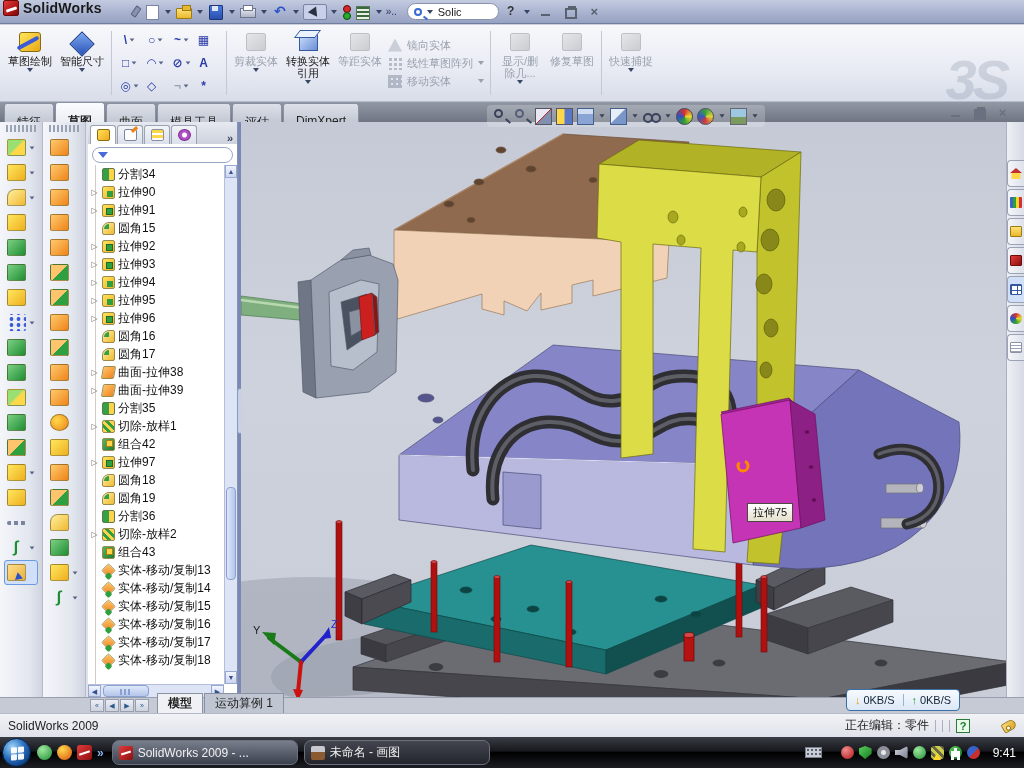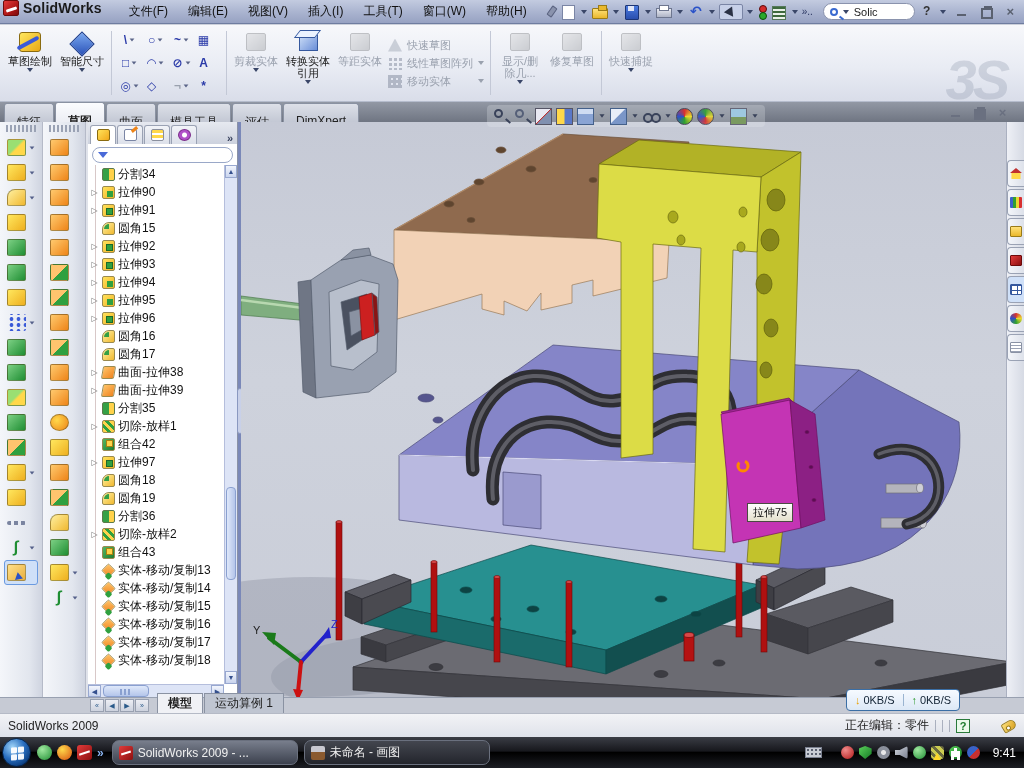--- a/index.html
+++ b/index.html
@@ -257,36 +257,20 @@
   .clock{color:#fff;font-size:12px;margin-left:8px;}
 </style>
 </head>
 <body>
 
 <div class="screen">
 
   <div class="titlebar">
     <span class="logo-cube"></span>
     <span class="app-name">SolidWorks</span>
-    <div class="menu">
-
-        <span class="menu-item">文件(F)</span>
-
-        <span class="menu-item">编辑(E)</span>
-
-        <span class="menu-item">视图(V)</span>
-
-        <span class="menu-item">插入(I)</span>
-
-        <span class="menu-item">工具(T)</span>
-
-        <span class="menu-item">窗口(W)</span>
-
-        <span class="menu-item">帮助(H)</span>
-      </div>
     <div class="tb-icons">
       <span class="ti ti-pin"></span>
       <span class="ti ti-new"></span>
         <span class="caret"></span>
       <span class="ti ti-open"></span>
         <span class="caret"></span>
       <span class="ti ti-save"></span>
         <span class="caret"></span>
       <span class="ti ti-print"></span>
         <span class="caret"></span>
@@ -406,21 +390,21 @@
     </div>
     <div class="rb dis">
       <span class="ric">
           <span class="ric-gray"></span>
         </span>
       <span class="rlabel">等距实体</span>
     </div>
     <div class="stack3">
       <div class="srow">
         <span class="sic sic-warn"></span>
-        <span>快速草图</span>
+        <span>镜向实体</span>
       </div>
       <div class="srow">
         <span class="sic sic-grid"></span>
         <span>线性草图阵列</span>
         <span class="caret"></span>
       </div>
       <div class="srow">
         <span class="sic sic-move"></span>
         <span>移动实体</span>
         <span class="caret"></span>

